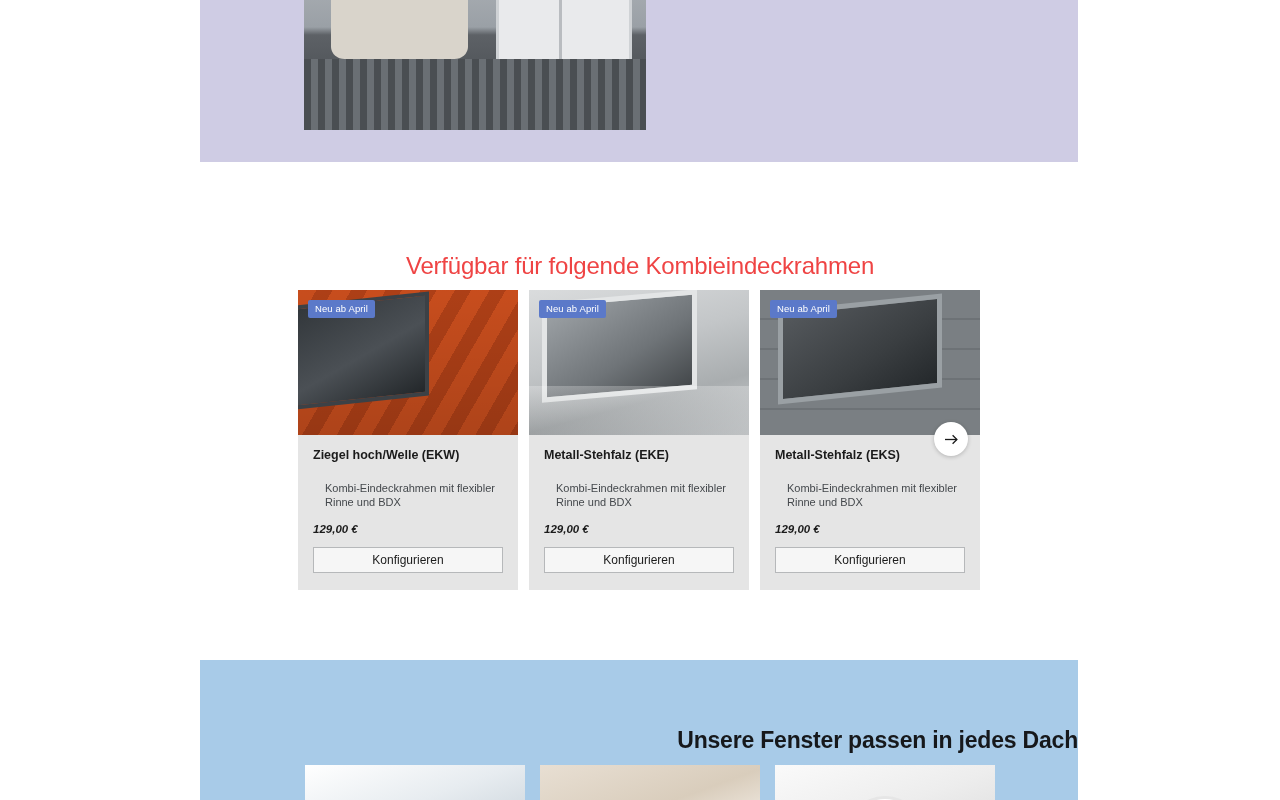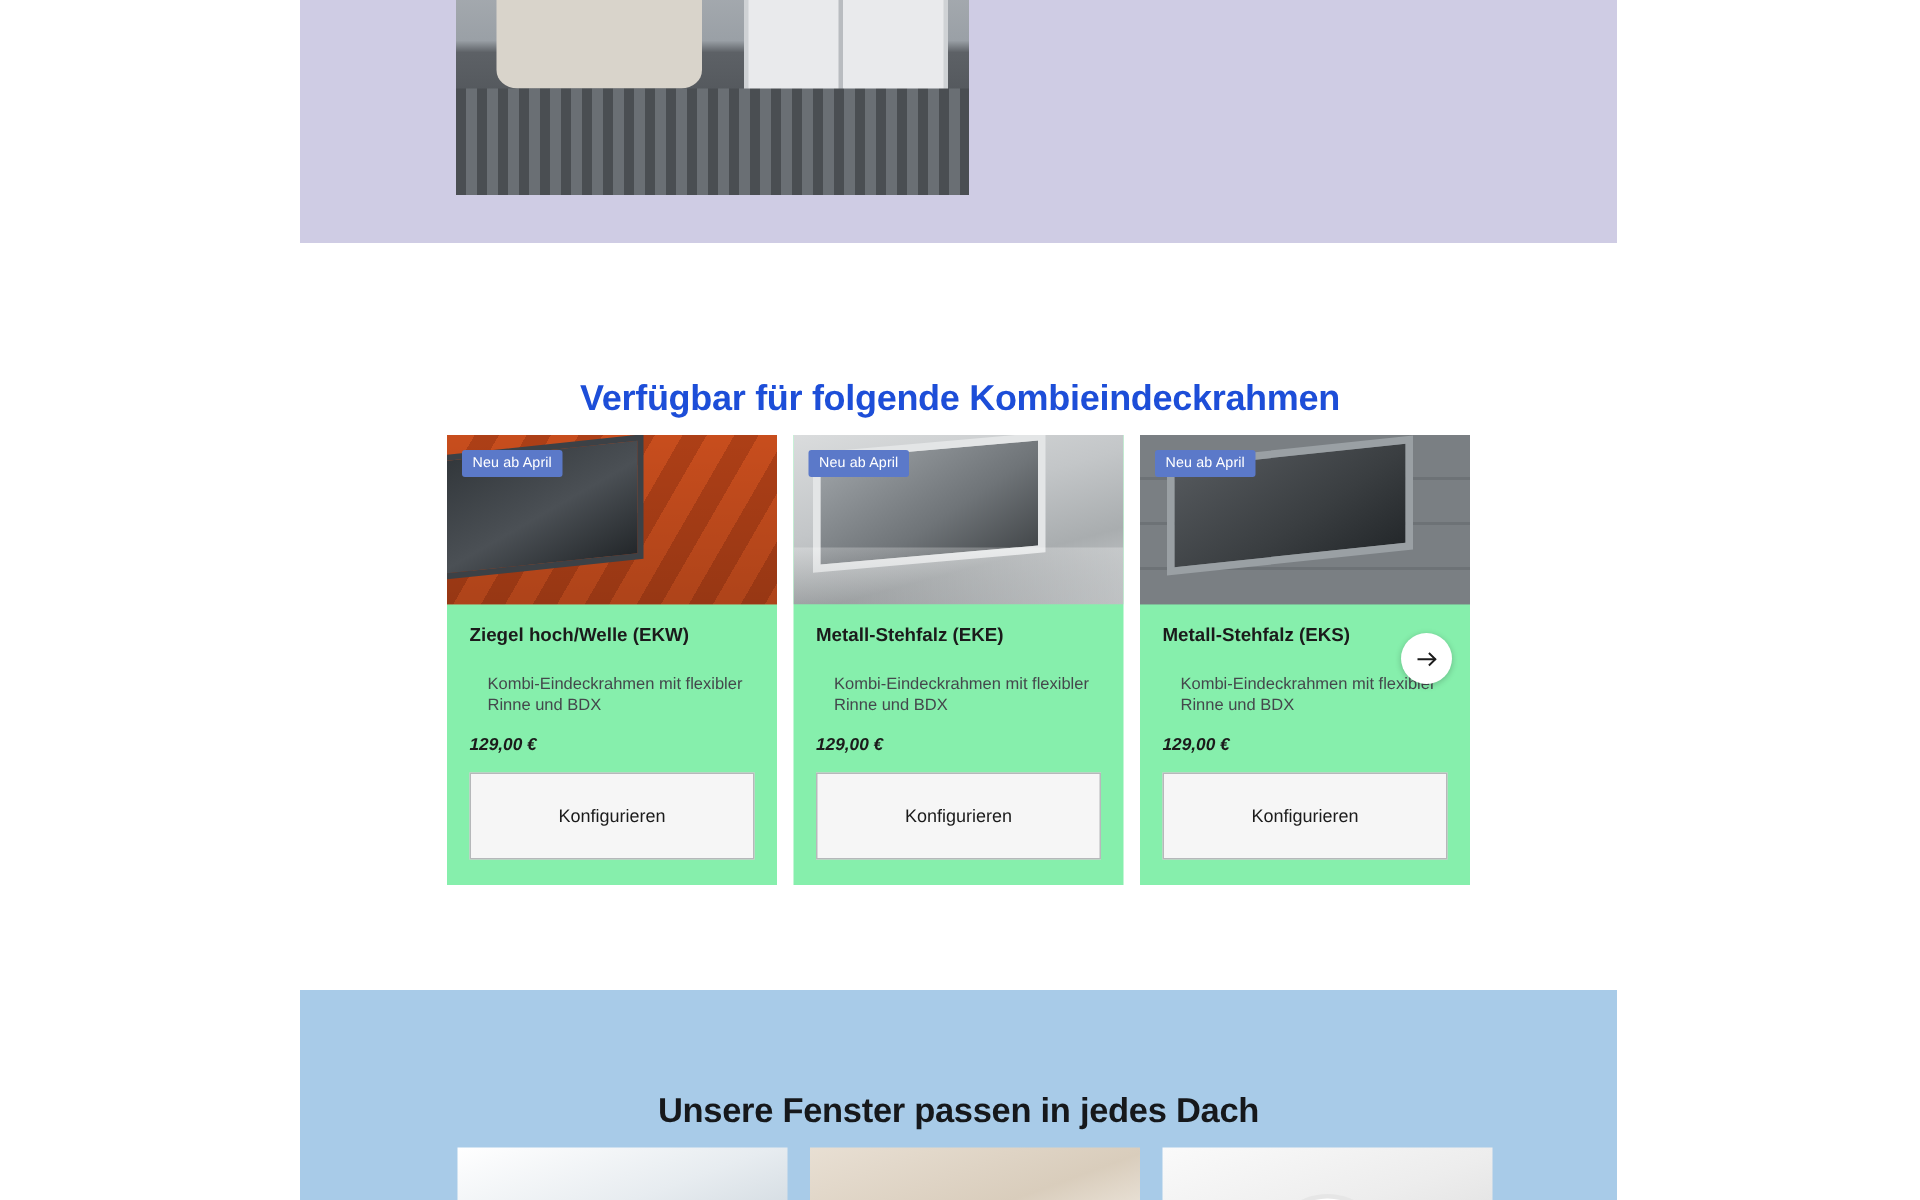--- a/index.html
+++ b/index.html
@@ -71,38 +71,38 @@
   }
 
   
   .section-title {
     position: absolute;
     left: 0;
     top: 232px;
     width: 1280px;
     text-align: center;
     font-size: 24px;
-    font-weight: 700;
+    font-weight: 400;
     letter-spacing: -0.2px;
-    color: #1d4ed8;
+    color: #ef4444;
   }
 
   
   .cards {
     position: absolute;
     left: 298px;
     top: 290px;
     width: 684px;
     height: 300px;
     display: flex;
     gap: 11px;
   }
   .card {
     width: 220px;
-    background: #86efac;
+    background: #e5e5e5;
     position: relative;
     display: flex;
     flex-direction: column;
   }
   .card-media {
     position: relative;
     width: 220px;
     height: 167px;
     overflow: hidden;
   }
@@ -198,21 +198,21 @@
   }
   .card-btn {
     display: block;
     width: calc(100% - 30px);
     margin: 0 15px 17px 15px;
     background: #f6f6f6;
     border: 1px solid #b6b8ba;
     color: #1b1b1b;
     font-size: 12px;
     font-family: "Liberation Sans", sans-serif;
-    padding: 21px 0;
+    padding: 5px 0;
     text-align: center;
     cursor: pointer;
   }
 
   .carousel-next {
     position: absolute;
     left: 934px;
     top: 422px;
     width: 34px;
     height: 34px;
@@ -236,21 +236,21 @@
     width: 878px;
     height: 140px;
     background: #a8cbe8;
     overflow: hidden;
   }
   .blue-title {
     position: absolute;
     left: 0;
     top: 48px;
     width: 878px;
-    text-align: center;
+    text-align: right;
     font-size: 23px;
     font-weight: 700;
     letter-spacing: -0.2px;
     color: #16181b;
   }
   .blue-thumbs {
     position: absolute;
     left: 105px;
     top: 105px;
     display: flex;

